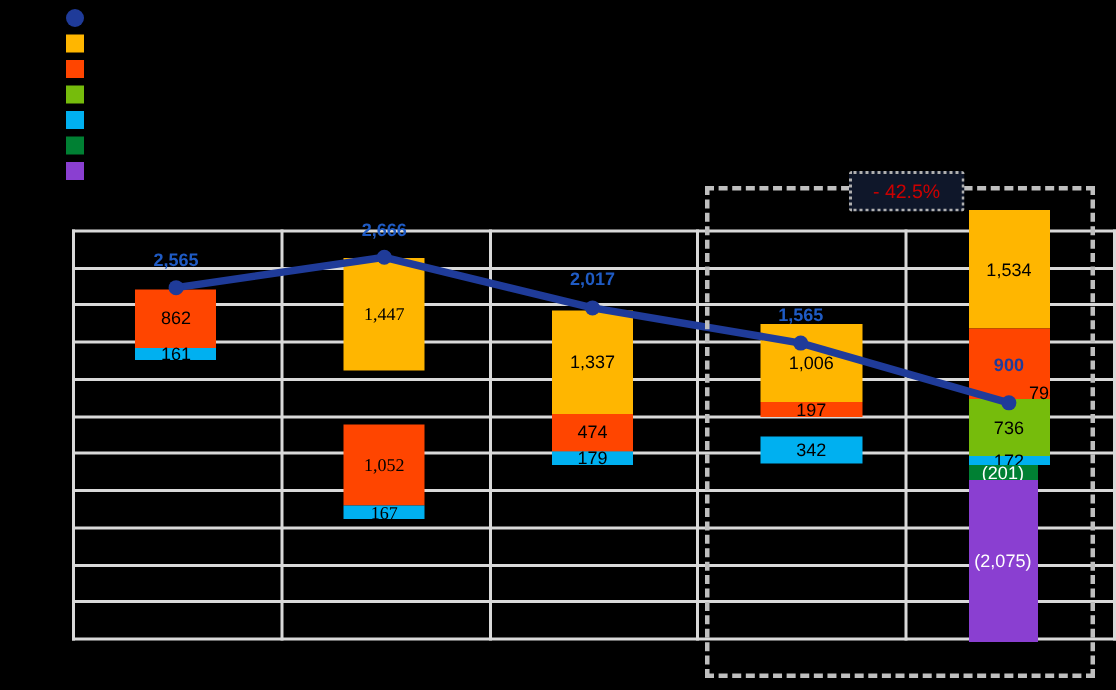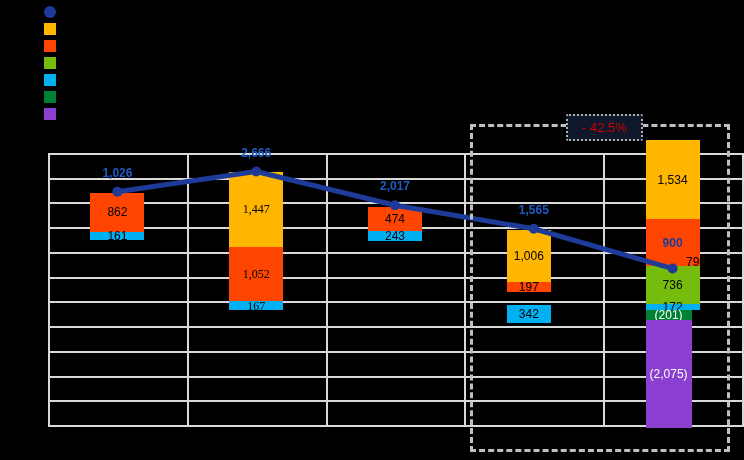--- a/index.html
+++ b/index.html
@@ -193,36 +193,39 @@
           <span class="seg-label">862</span>
         </div>
         <div class="seg" style="background: rgb(0, 176, 240); height: 8.36238px;">
           <span class="seg-label">161</span>
         </div>
       </div>
       <div class="bar" style="left: 181.2px; width: 54px; bottom: 116.982px; height: 138.473px; font-family: Liberation Serif, serif;">
         <div class="seg" style="background: rgb(255, 182, 0); height: 75.1576px;">
           <span class="seg-label">1,447</span>
         </div>
-        <div class="seg" style="background: rgb(255, 69, 0); height: 54.6412px;">
+        <div class="seg" style="background: rgb(255, 69, 0); height: 54.6412px; margin-top: 36px;">
           <span class="seg-label">1,052</span>
         </div>
         <div class="seg" style="background: rgb(0, 176, 240); height: 8.67402px;">
           <span class="seg-label">167</span>
         </div>
       </div>
       <div class="bar" style="left: 320px; width: 54px; bottom: 116.982px; height: 103.361px;">
+        <div class="seg" style="background: rgb(255, 182, 0); height: 69.4441px;">
+          <span class="seg-label">1,337</span>
+        </div>
         <div class="seg" style="background: rgb(255, 69, 0); height: 24.6197px;">
           <span class="seg-label">474</span>
         </div>
         <div class="seg" style="background: rgb(0, 176, 240); height: 9.29731px;">
-          <span class="seg-label">243</span>
-        </div>
-      </div>
-      <div class="bar" style="left: 458.8px; width: 44px; bottom: 117px; height: 80.2477px;">
+          <span class="seg-label">179</span>
+        </div>
+      </div>
+      <div class="bar" style="left: 458.8px; width: 68px; bottom: 131px; height: 80.2477px;">
         <div class="seg" style="background: rgb(255, 182, 0); height: 52.2519px;">
           <span class="seg-label">1,006</span>
         </div>
         <div class="seg" style="background: rgb(255, 69, 0); height: 10.2322px;">
           <span class="seg-label">197</span>
         </div>
         <div class="seg" style="background: rgb(0, 176, 240); height: 17.7636px; margin-top: 13px;">
           <span class="seg-label">342</span>
         </div>
       </div>
@@ -251,21 +254,21 @@
     </div>
   <svg id="lineLayer" viewBox="0 0 696 274" preserveAspectRatio="none">
       <polyline points="69.4,38.75021482643389 208.20000000000002,18.54545454545456 347,52.254681852281266 485.80000000000007,75.731678374139 624.6,115.56985610038873" fill="none" stroke="#1F3B99" stroke-width="5" stroke-linejoin="round"></polyline>
       <circle cx="69.4" cy="38.75021482643389" r="5" fill="#1F3B99"></circle>
       <circle cx="208.20000000000002" cy="18.54545454545456" r="5" fill="#1F3B99"></circle>
       <circle cx="347" cy="52.254681852281266" r="5" fill="#1F3B99"></circle>
       <circle cx="485.80000000000007" cy="75.731678374139" r="5" fill="#1F3B99"></circle>
       <circle cx="624.6" cy="115.56985610038873" r="5" fill="#1F3B99"></circle>
     </svg>
   <div id="lineLabels">
-      <div class="line-label" style="left: 69.4px; top: 12.7502px;">1,026</div>
+      <div class="line-label" style="left: 69.4px; top: 12.7502px;">2,565</div>
       <div class="line-label" style="left: 208.2px; top: -7.45455px;">2,666</div>
       <div class="line-label" style="left: 347px; top: 26.2547px;">2,017</div>
       <div class="line-label" style="left: 485.8px; top: 49.7317px;">1,565</div>
       <div class="line-label plain" style="left: 638px; top: 101.57px;">798</div>
     </div>
 </div>
 
 <div id="dashbox"></div>
 <div id="pctbox">- 42.5%</div>
 

